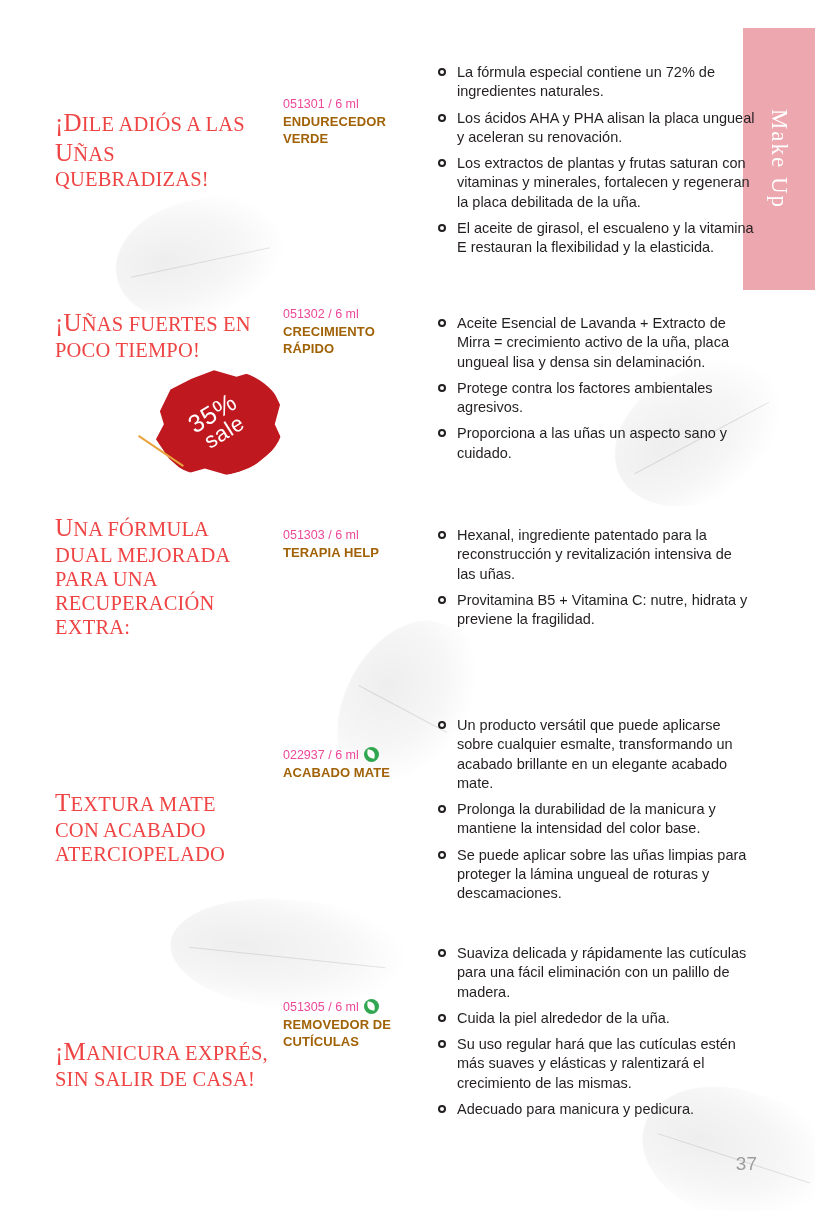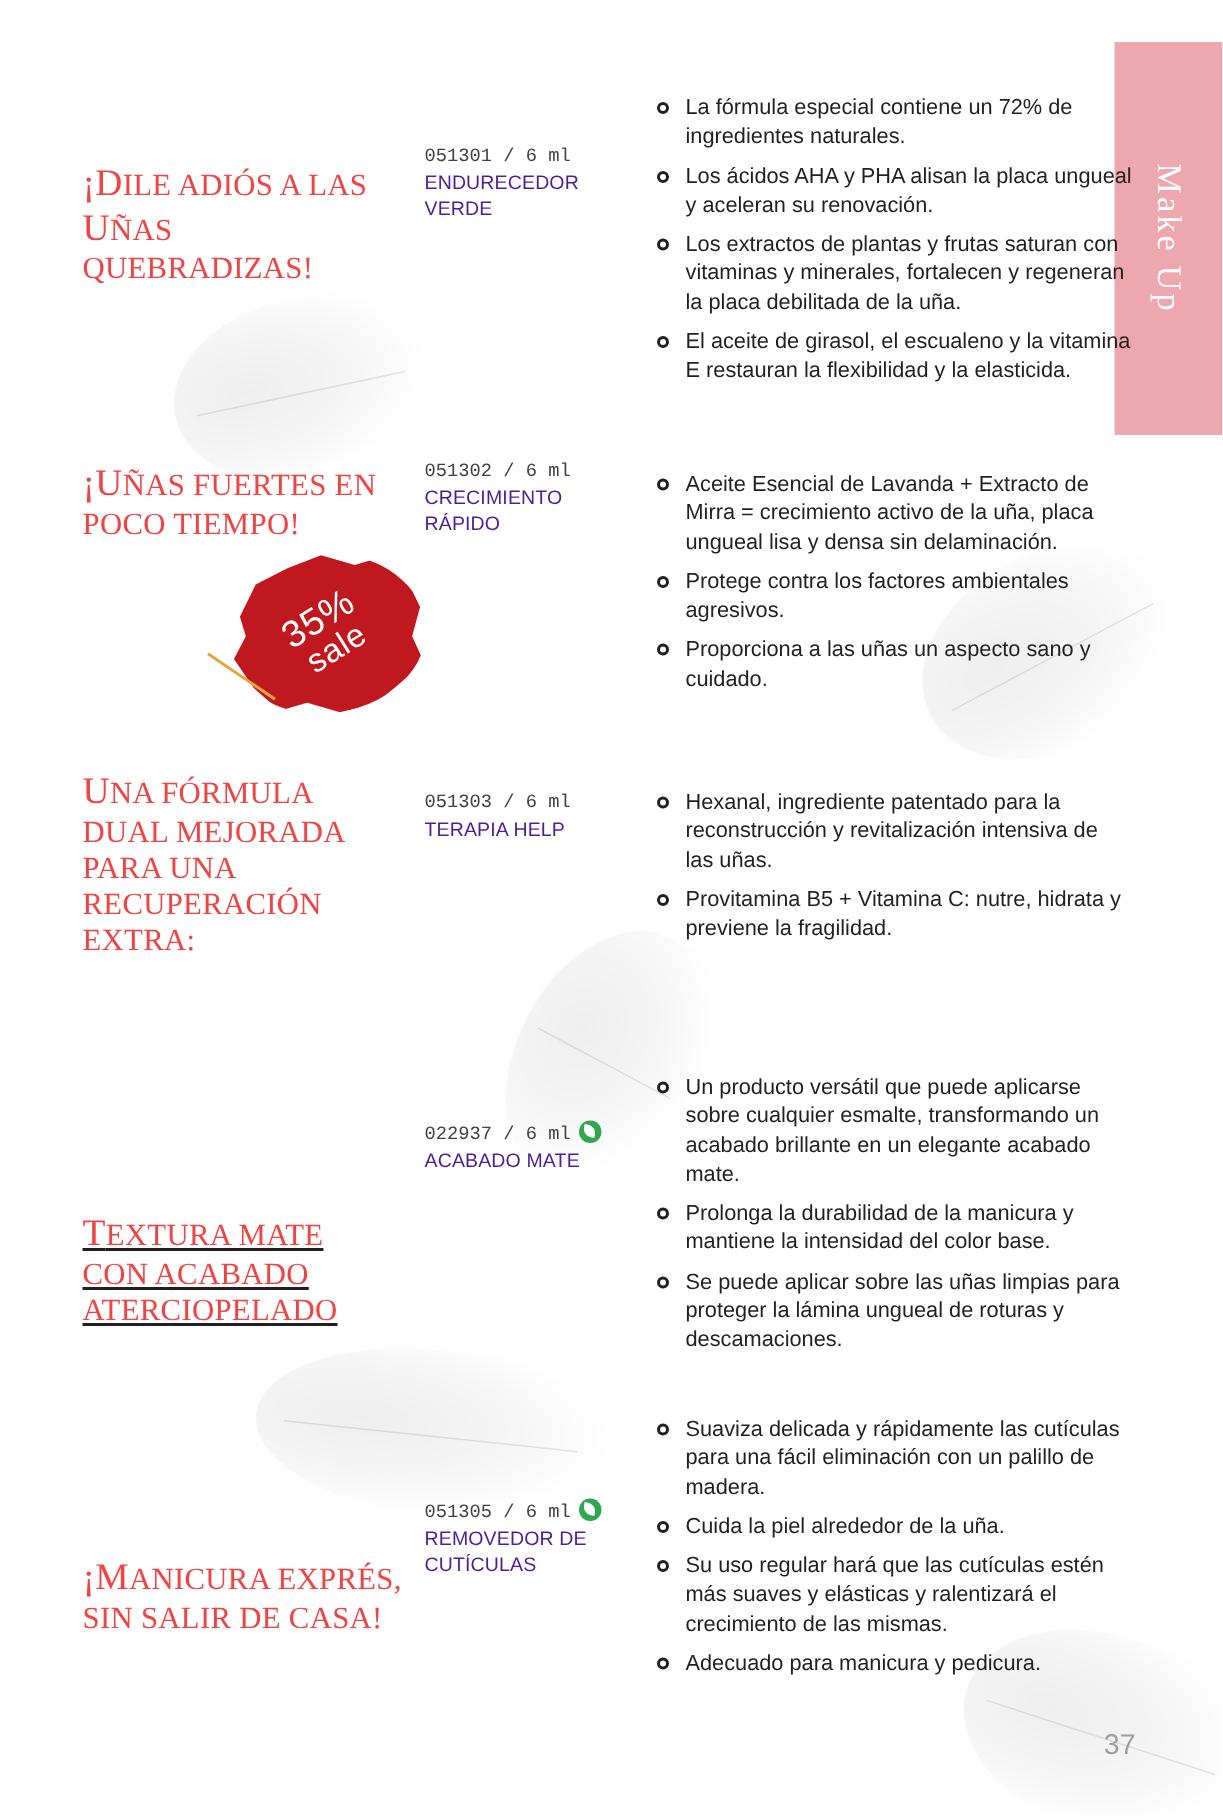--- a/index.html
+++ b/index.html
@@ -131,31 +131,31 @@
     color: #ef4444;
     font-weight: 400;
     letter-spacing: 0.2px;
   }
   .heading .cap { font-size: 25px; }
 
   .code-col {
     position: absolute;
   }
   .code {
-    font-family: Liberation Mono, monospace;
+    font-family: Liberation Sans, sans-serif;
     font-size: 12.5px;
-    color: #404040;
+    color: #ec4899;
     line-height: 1.35;
     white-space: nowrap;
   }
   .prod-name {
     font-family: "Liberation Sans", sans-serif;
     font-size: 13px;
-    font-weight: normal;
-    color: #4c1d95;
+    font-weight: bold;
+    color: #a16207;
     line-height: 1.3;
     letter-spacing: 0.1px;
     margin-top: 1px;
   }
   .leaf-badge {
     display: inline-block;
     width: 15px;
     height: 15px;
     border-radius: 50%;
     background: #2fa64f;
@@ -278,21 +278,21 @@
 </div>
 <div class="code-col" style="left:283px; top:527px; width:120px;">
   <div class="code">051303 / 6 ml</div>
   <div class="prod-name"><span>TERAPIA HELP</span></div>
 </div>
 <ul class="bullets" style="left:437px; top:525px; width:310px;">
   <li>Hexanal, ingrediente patentado para la reconstrucción y revitalización intensiva de las uñas.</li>
   <li>Provitamina B5 + Vitamina C: nutre, hidrata y previene la fragilidad.</li>
 </ul>
 
-<div class="block" style="left:55px; top:808px; width:215px;text-decoration:underline;">
+<div class="block" style="left:55px; top:788px; width:215px;">
   <div class="heading">
     <span class="cap">T</span>EXTURA MATE<br>CON ACABADO<br>ATERCIOPELADO
   </div>
 </div>
 <div class="code-col" style="left:283px; top:747px; width:130px;">
   <div class="code"><span>022937 / 6 ml</span><span class="leaf-badge"></span></div>
   <div class="prod-name"><span>ACABADO MATE</span></div>
 </div>
 <ul class="bullets" style="left:437px; top:715px; width:320px;">
   <li>Un producto versátil que puede aplicarse sobre cualquier esmalte, transformando un acabado brillante en un elegante acabado mate.</li>

